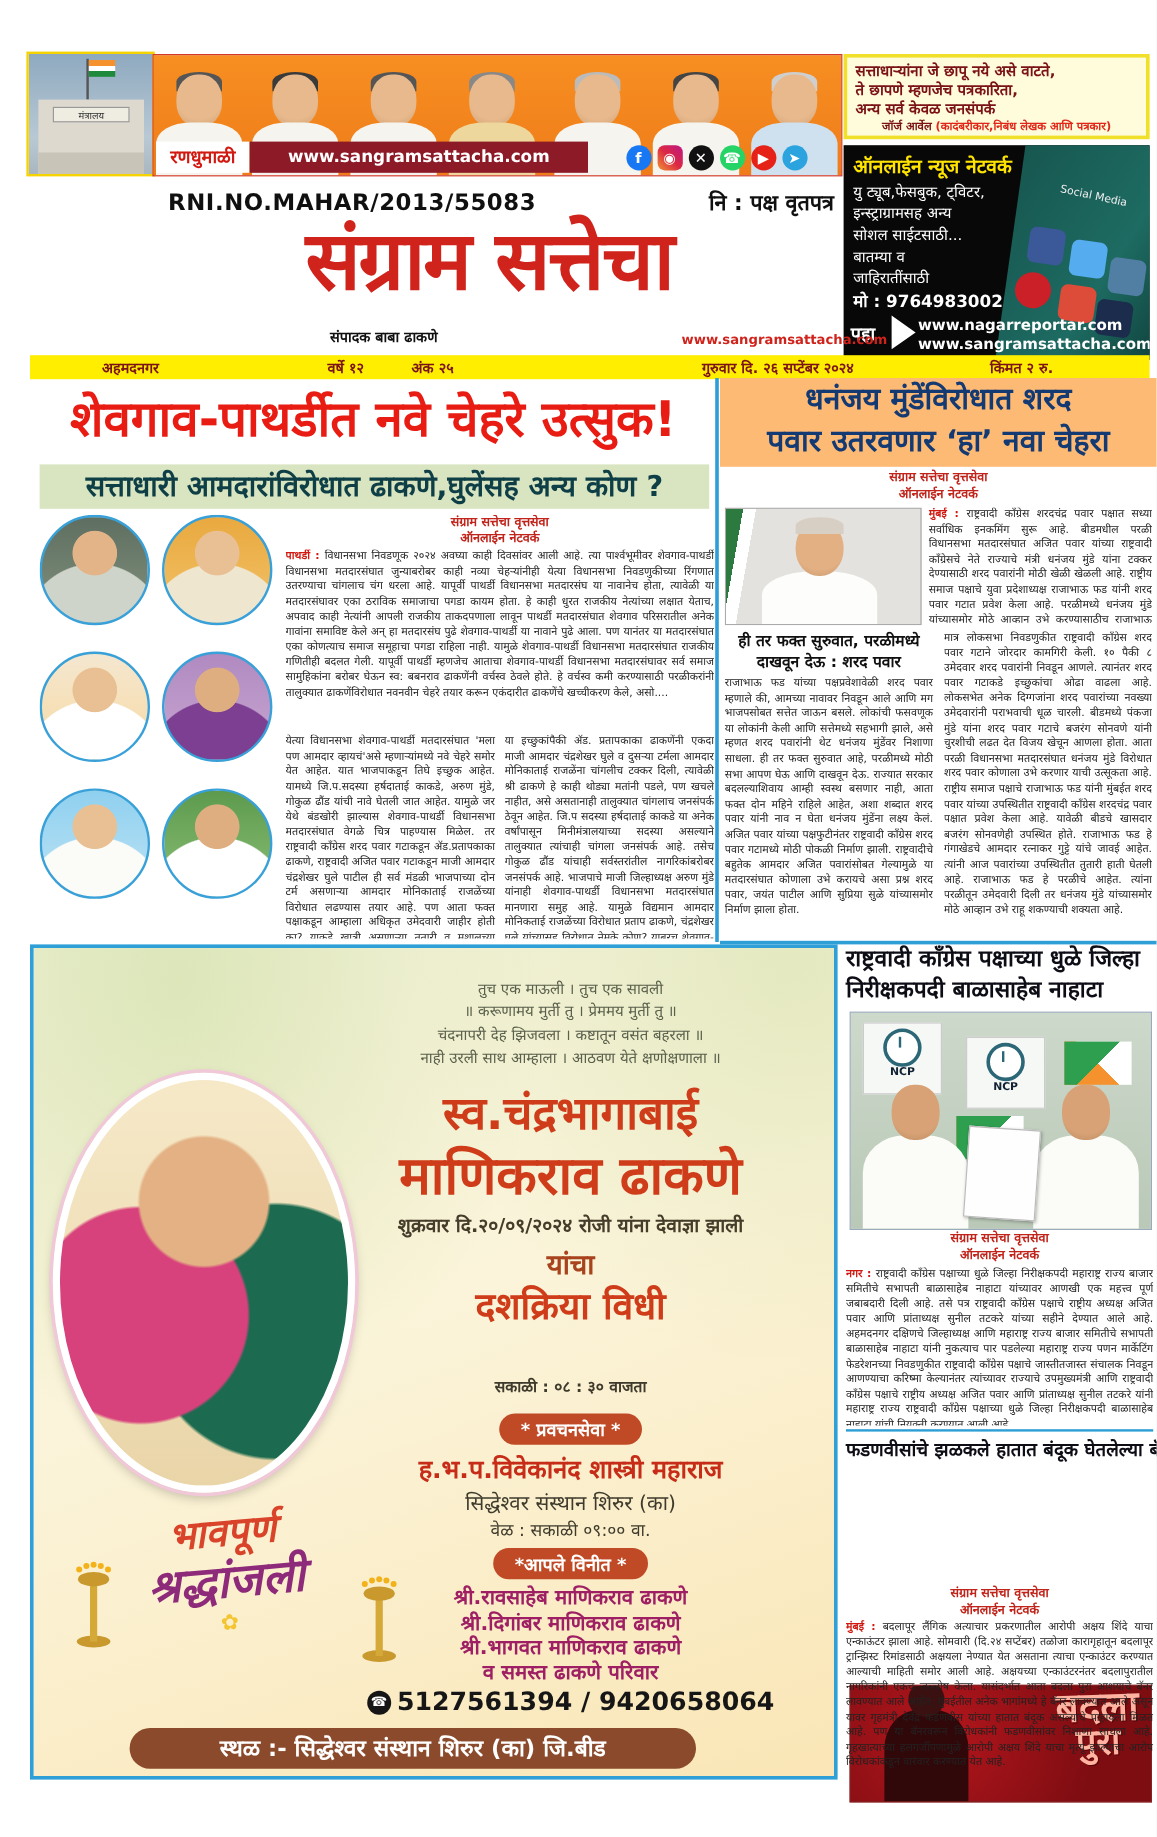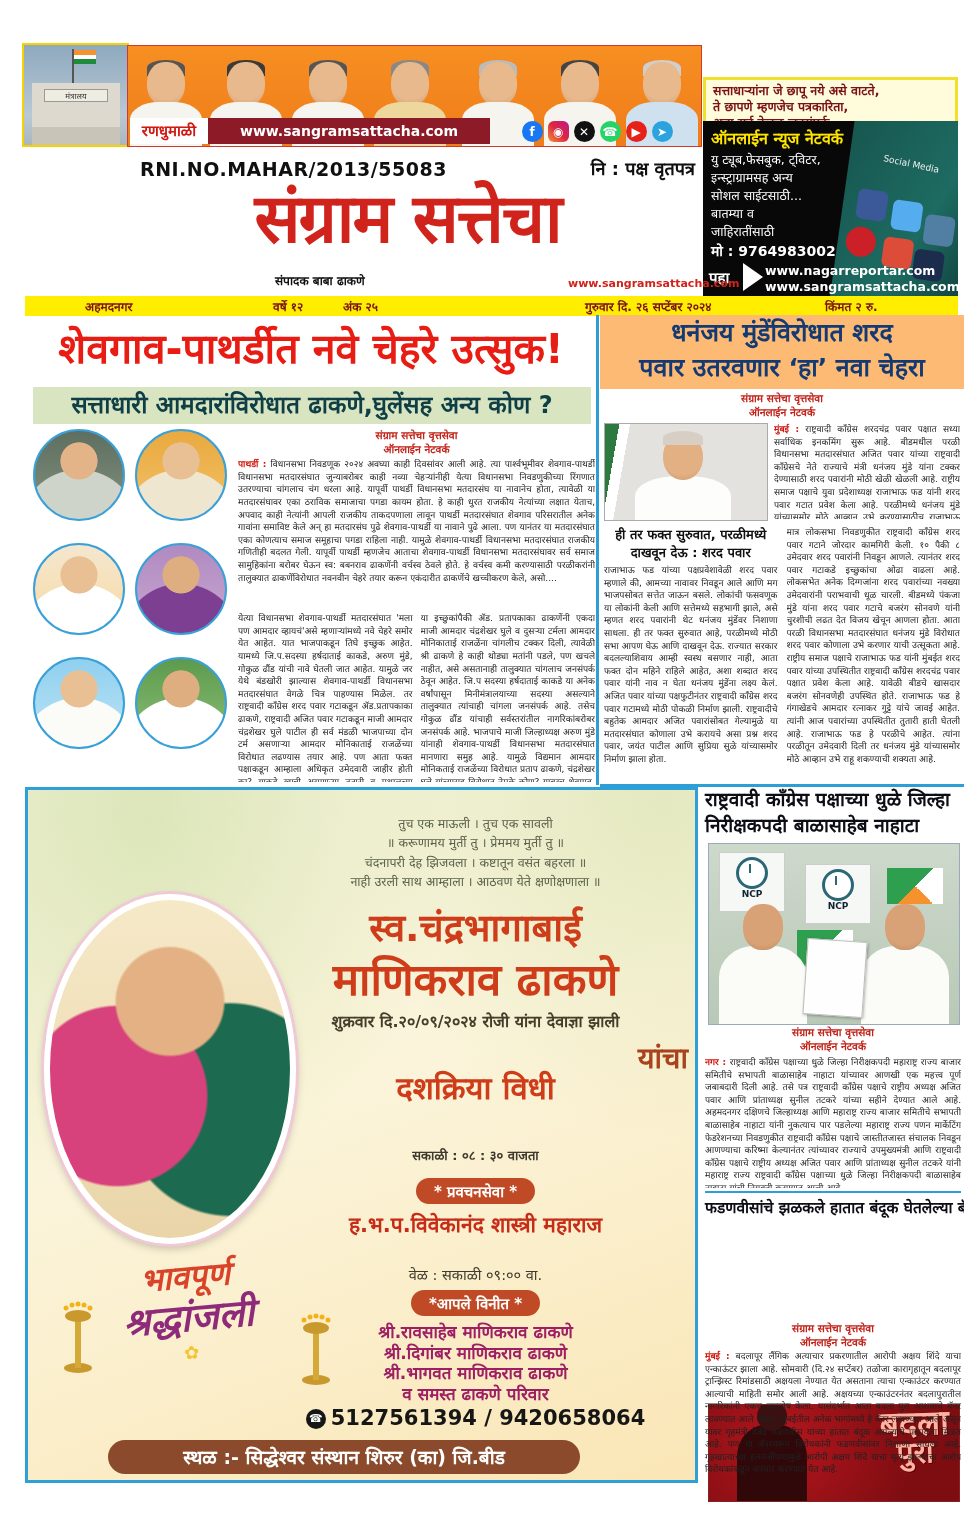--- a/index.html
+++ b/index.html
@@ -37,21 +37,21 @@
   .urlstrip{left:208px;top:118px;width:282px;height:26px;background:#8d1a27;color:#fff;
         font-weight:bold;font-size:14px;line-height:26px;text-align:center;}
   .socialrow{left:494px;top:119px;width:206px;height:25px;display:flex;align-items:center;gap:5px;justify-content:center;}
   .ic{width:21px;height:21px;border-radius:50%;color:#fff;font-size:12px;font-weight:bold;
         display:flex;align-items:center;justify-content:center;}
   .ic-fb{background:#1877f2}.ic-ig{background:linear-gradient(45deg,#f09433,#dc2743,#bc1888);border-radius:6px}
   .ic-x{background:#111}.ic-wa{background:#25d366}.ic-yt{background:#e62117}.ic-tg{background:#2aa3df}
 
   
   .quotebox{left:703px;top:45px;width:255px;height:71px;background:#fffcdb;border:3px solid #f0e02a;
-        color:#7a1216;font-weight:bold;font-size:12.5px;line-height:1.28;padding:3px 7px;box-sizing:border-box;margin-top:32px;}
+        color:#7a1216;font-weight:bold;font-size:12.5px;line-height:1.28;padding:3px 7px;box-sizing:border-box;}
   .quotebox .attr{font-size:9.5px;text-align:center;margin-top:1px;}
   .quotebox .attr .who{color:#7a1216;}
   .quotebox .attr .desc{color:#e02619;}
   .onlinead{left:703px;top:121px;width:255px;height:179px;background:#080808;color:#fff;overflow:hidden;}
   .onlinead .collage{position:absolute;right:-14px;top:-6px;width:130px;height:200px;
         background:linear-gradient(115deg,#17564f,#1d6b62 60%,#0f3f3a);transform:rotate(8deg);}
   .onlinead .sq{position:absolute;border-radius:6px;}
   .onlinead .soc-lbl{position:absolute;right:18px;top:38px;color:#eee;font-size:9px;transform:rotate(12deg);}
   .onlinead .t{position:absolute;left:8px;top:6px;color:#ffe400;font-weight:bold;font-size:16px;}
   .onlinead .ln{position:absolute;left:8px;color:#fff;font-size:12.5px;font-weight:500;}
@@ -124,21 +124,21 @@
   .obit{left:25px;top:787px;width:673px;height:696px;border:3px solid #2f9fd8;box-sizing:border-box;
         background:
           radial-gradient(ellipse at 18% 4%,rgba(150,190,90,.25),rgba(0,0,0,0) 40%),
           radial-gradient(ellipse at 95% 2%,rgba(150,190,90,.2),rgba(0,0,0,0) 35%),
           linear-gradient(160deg,#f2f3d9 0%,#fbf4da 45%,#fae6b6 100%);overflow:hidden;}
   .obit .poem{left:235px;top:24px;width:425px;font-size:12.5px;font-weight:500;color:#5a604b;
         line-height:1.55;text-align:center;}
   .obit .nm1{left:235px;top:110px;width:425px;text-align:center;font-size:38px;font-weight:900;color:#cf3c1a;}
   .obit .nm2{left:235px;top:158px;width:425px;text-align:center;font-size:44px;font-weight:900;color:#cf3c1a;}
   .obit .death{left:235px;top:220px;width:425px;text-align:center;font-size:16px;font-weight:bold;color:#463c2a;}
-  .obit .yancha{left:235px;top:247px;width:425px;text-align:right;font-size:29px;font-weight:900;color:#a8431d;}
+  .obit .yancha{left:235px;top:247px;width:425px;text-align:center;font-size:23px;font-weight:900;color:#a8431d;}
   .obit .rite{left:235px;top:276px;width:425px;text-align:center;font-size:31px;font-weight:900;color:#cf3c1a;}
   .obit .rdate{left:235px;top:330px;width:425px;text-align:center;font-size:20px;font-weight:bold;color:#3e3a2c;}
   .obit .rtime{left:235px;top:356px;width:425px;text-align:center;font-size:13px;font-weight:bold;color:#3e3a2c;}
   .pillwrap{width:425px;text-align:center;}
   .pill{display:inline-block;background:#c04a26;color:#fff;font-weight:bold;font-size:15px;
         padding:3px 18px;border-radius:16px;}
   .obit .pw1{left:235px;top:388px;}
   .obit .speaker{left:235px;top:420px;width:425px;text-align:center;font-size:21px;font-weight:900;color:#c62c17;}
   .obit .org{left:235px;top:450px;width:425px;text-align:center;font-size:17px;font-weight:500;color:#3e3a2c;}
   .obit .vel{left:235px;top:474px;width:425px;text-align:center;font-size:14.5px;color:#3e3a2c;font-weight:500;}
@@ -376,20 +376,21 @@
     <div class="abs nm1">स्व.चंद्रभागाबाई</div>
     <div class="abs nm2">माणिकराव ढाकणे</div>
     <div class="abs death">शुक्रवार दि.२०/०९/२०२४ रोजी यांना देवाज्ञा झाली</div>
     <div class="abs yancha">यांचा</div>
     <div class="abs rite">दशक्रिया विधी</div>
     <div class="abs rtime">सकाळी : ०८ : ३० वाजता</div>
     <div class="abs pillwrap pw1">
       <span class="pill">* प्रवचनसेवा *</span>
     </div>
     <div class="abs speaker">ह.भ.प.विवेकानंद शास्त्री महाराज</div>
+    <div class="abs org">सिद्धेश्वर संस्थान शिरुर (का)</div>
     <div class="abs vel">वेळ : सकाळी ०९:०० वा.</div>
     <div class="abs pillwrap pw2">
       <span class="pill">*आपले विनीत *</span>
     </div>
     <div class="abs fam">
       <div>श्री.रावसाहेब माणिकराव ढाकणे</div>
       <div>श्री.दिगांबर माणिकराव ढाकणे</div>
       <div>श्री.भागवत माणिकराव ढाकणे</div>
       <div>व समस्त ढाकणे परिवार</div>
     </div>

